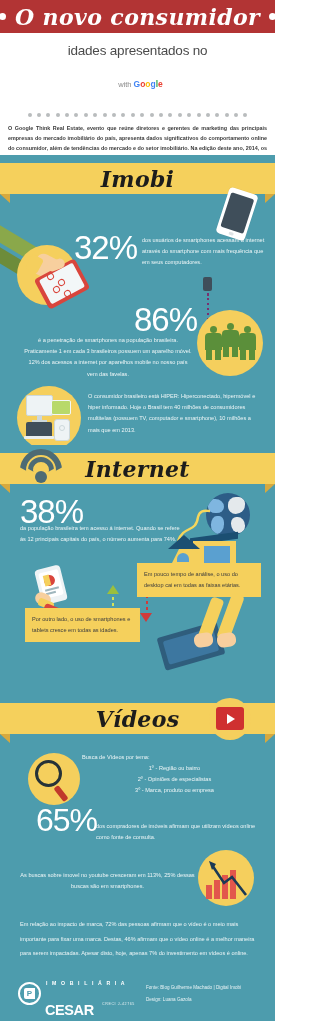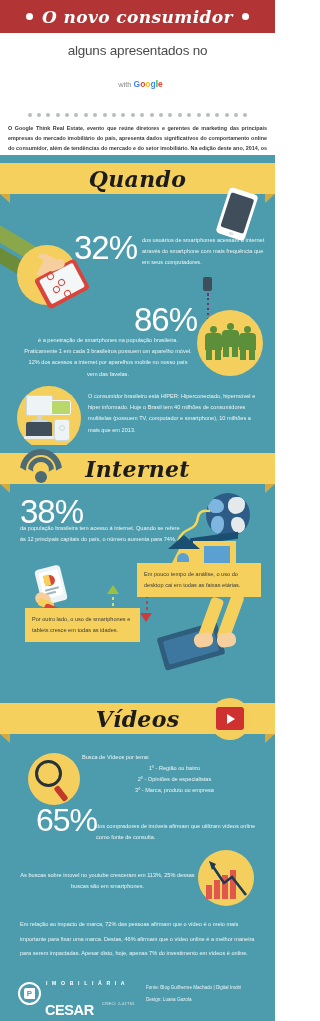--- a/index.html
+++ b/index.html
@@ -25,21 +25,21 @@
     gap: 9px;
   }
   .banner-dot {
     width: 7px; height: 7px; border-radius: 50%; background: #ffffff;
     flex: 0 0 auto;
   }
   .banner-title {
     color: #ffffff;
     font-family: "DejaVu Serif", serif;
     font-style: italic;
-    font-size: 17px;
+    font-size: 22px;
     font-weight: 700;
     letter-spacing: 0.4px;
     white-space: nowrap;
   }
 
   
   .header-white {
     position: absolute; left: 0; top: 33px;
     width: 275px; height: 122px;
     background: #ffffff;
@@ -172,21 +172,21 @@
 
 <div id="page">
 
   <div class="top-banner">
     <span class="banner-dot"></span>
     <span class="banner-title">O novo consumidor</span>
     <span class="banner-dot"></span>
   </div>
 
   <div class="header-white">
-    <div class="subtitle">alguns apresentados no</div>
+    <div class="subtitle">idades apresentados no</div>
 
     <div class="logo-box">
       <div class="logo-line2">
         <span>with</span>
         <span class="gword"><span class="g-blue">G</span><span class="g-red">o</span><span class="g-yellow">o</span><span class="g-blue">g</span><span class="g-green">l</span><span class="g-red">e</span></span>
       </div>
     </div>
 
     <div class="dot-row">
       <span class="grey-dot"></span>
@@ -236,21 +236,21 @@
       <div style="position:absolute;left:51px;top:60px;width:38px;height:27px;background:#f3f7f8;border-radius:2px;transform:rotate(-28deg);"></div>
       <div style="position:absolute;left:55px;top:63px;width:7px;height:7px;border-radius:50%;border:1.2px solid #d9453c;transform:rotate(-28deg);"></div>
       <div style="position:absolute;left:66px;top:69px;width:7px;height:7px;border-radius:50%;border:1.2px solid #d9453c;transform:rotate(-28deg);"></div>
       <div style="position:absolute;left:61px;top:76px;width:7px;height:7px;border-radius:50%;border:1.2px solid #d9453c;transform:rotate(-28deg);"></div>
       <div style="position:absolute;left:72px;top:80px;width:7px;height:7px;border-radius:50%;border:1.2px solid #d9453c;transform:rotate(-28deg);"></div>
       <div style="position:absolute;left:55px;top:50px;width:18px;height:10px;background:#f7cf9e;border-radius:5px;transform:rotate(-20deg);"></div>
     </div>
 
     <div class="sect-top-notch" style="top:0;"></div>
     <div class="ribbon" style="top:8px;">
-      <span class="ribbon-title">Quando</span>
+      <span class="ribbon-title">Imobi</span>
     </div>
     <div class="ribbon-tail-l" style="top:39px;"></div>
     <div class="ribbon-tail-r" style="top:39px;"></div>
 
     <div class="bignum" style="left:74px; top:74px;">32%</div>
     <div class="para" style="left:142px; top:80px; width:125px;">dos usuários de smartphones acessam a internet através do smartphone com mais frequência que em seus computadores.</div>
 
     <div style="position:absolute;left:203px;top:122px;width:9px;height:14px;background:#3f4e5a;border-radius:2px;"></div>
     <div class="dash-col" style="left:206.5px;top:138px;height:26px;background:repeating-linear-gradient(to bottom,#7a2f6f 0 2.5px,transparent 2.5px 5px);"></div>
 

